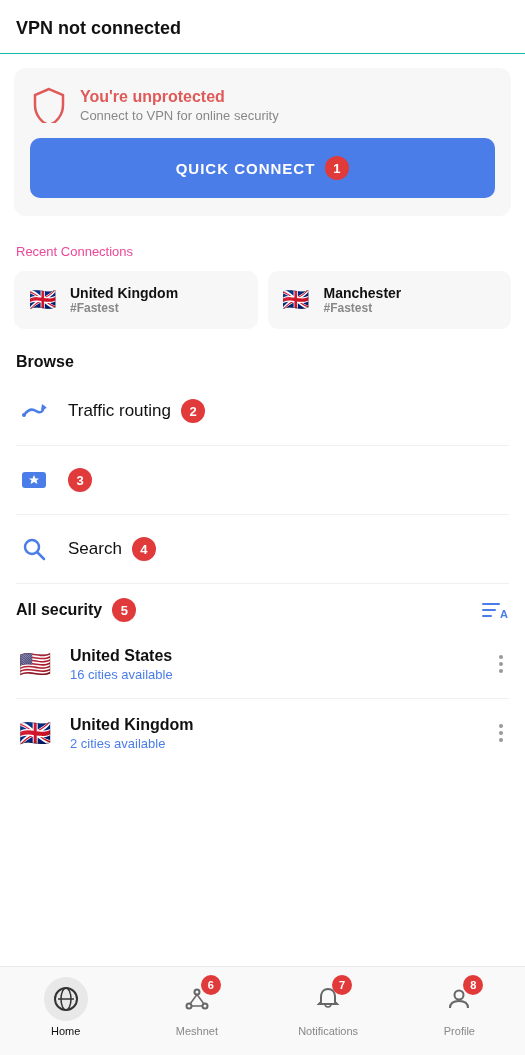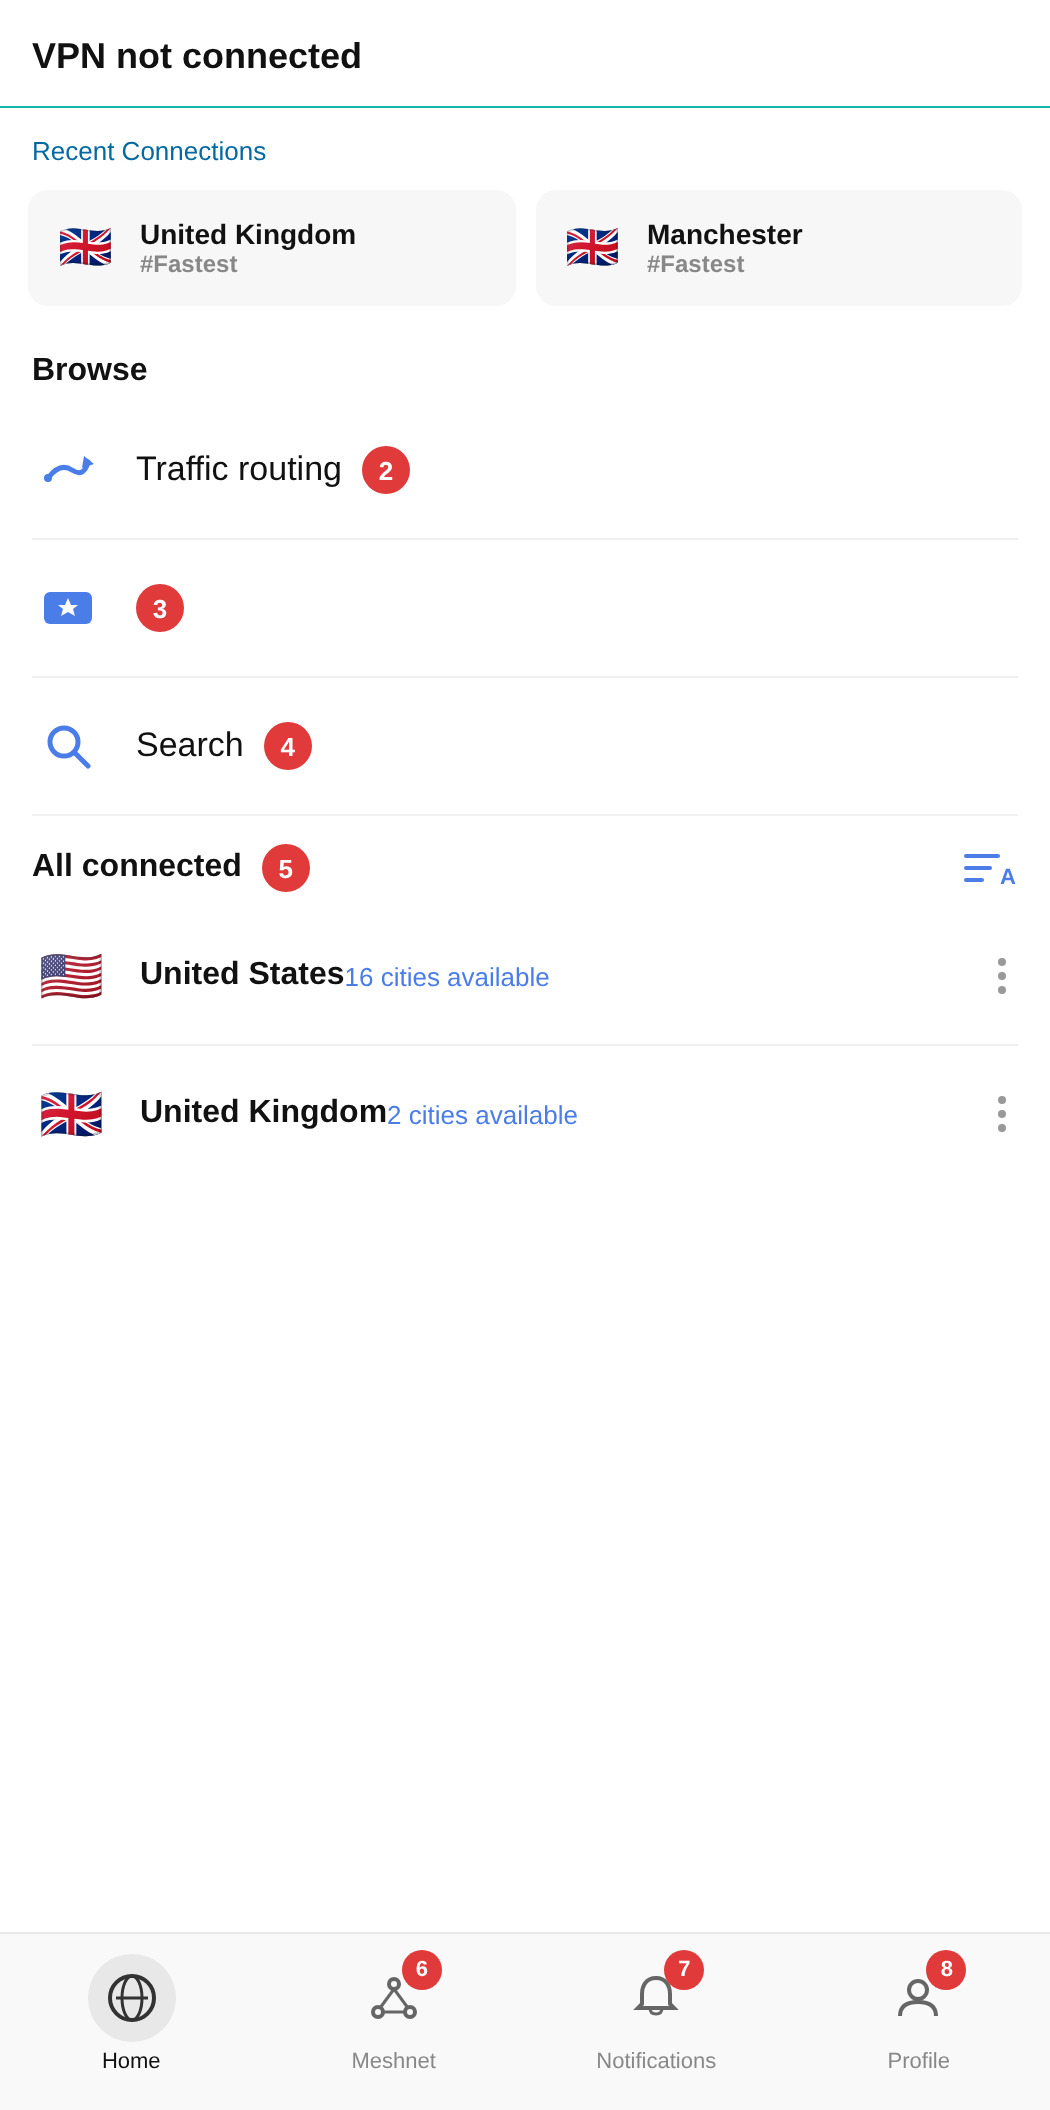--- a/index.html
+++ b/index.html
@@ -90,21 +90,21 @@
       align-items: center;
       justify-content: center;
       font-size: 13px;
       font-weight: 700;
       flex-shrink: 0;
     }
 
     .section-label {
       padding: 14px 16px 8px;
       font-size: 13px;
-      color: #0369a1;
+      color: #ec4899;
       font-weight: 500;
     }
 
     .recent-connections {
       display: flex;
       gap: 10px;
       padding: 4px 14px 14px;
     }
 
     .recent-card {
@@ -230,21 +230,21 @@
       align-items: center;
       justify-content: center;
       font-size: 26px;
       flex-shrink: 0;
       overflow: hidden;
     }
 
     .country-text {
       flex: 1;
       display: flex;
-      flex-direction: row;
+      flex-direction: column;
     }
 
     .country-name {
       font-size: 16px;
       font-weight: 600;
       color: #111;
     }
 
     .country-cities {
       font-size: 13px;
@@ -338,20 +338,37 @@
   </style>
 </head>
 <body>
 
 <div class="content-scroll">
 
   <div class="header">
     <span class="header-title">VPN not connected</span>
   </div>
 
+  <div class="protection-card">
+    <div class="protection-row">
+      <div class="shield-icon-wrap">
+        <svg width="32" height="36" viewBox="0 0 32 36">
+          <path d="M16 2L2 8v10c0 9.5 6 17.5 14 20 8-2.5 14-10.5 14-20V8L16 2z" fill="none" stroke="#e05a5a" stroke-width="2.5"></path>
+        </svg>
+      </div>
+      <div class="protection-text-wrap">
+        <span class="unprotected-text">You're unprotected</span>
+        <span class="connect-hint">Connect to VPN for online security</span>
+      </div>
+    </div>
+    <button class="quick-connect-btn">
+      <span>QUICK CONNECT</span>
+      <div class="badge">1</div>
+    </button>
+  </div>
 
   <div class="section-label">Recent Connections</div>
   <div class="recent-connections">
     <div class="recent-card">
       <div class="flag-circle">🇬🇧</div>
       <div class="recent-card-text">
         <span class="recent-card-name">United Kingdom</span>
         <span class="recent-card-sub">#Fastest</span>
       </div>
     </div>
@@ -406,21 +423,21 @@
     <div class="browse-item-row">
       <span class="browse-item-label">Search</span>
       <div class="badge">4</div>
     </div>
   </div>
 
   <div class="divider"></div>
 
   <div class="countries-header">
     <div class="countries-header-left">
-      <span class="countries-header-label">All connected</span>
+      <span class="countries-header-label">All security</span>
       <div class="badge">5</div>
     </div>
     <div class="sort-icon-wrap">
       <svg width="30" height="24" viewBox="0 0 30 24">
         <line x1="4" y1="6" x2="20" y2="6" stroke="#4a7de8" stroke-width="2" stroke-linecap="round"></line>
         <line x1="4" y1="12" x2="16" y2="12" stroke="#4a7de8" stroke-width="2" stroke-linecap="round"></line>
         <line x1="4" y1="18" x2="12" y2="18" stroke="#4a7de8" stroke-width="2" stroke-linecap="round"></line>
         <text x="21" y="20" font-size="11" fill="#4a7de8" font-weight="700">A</text>
       </svg>
     </div>

